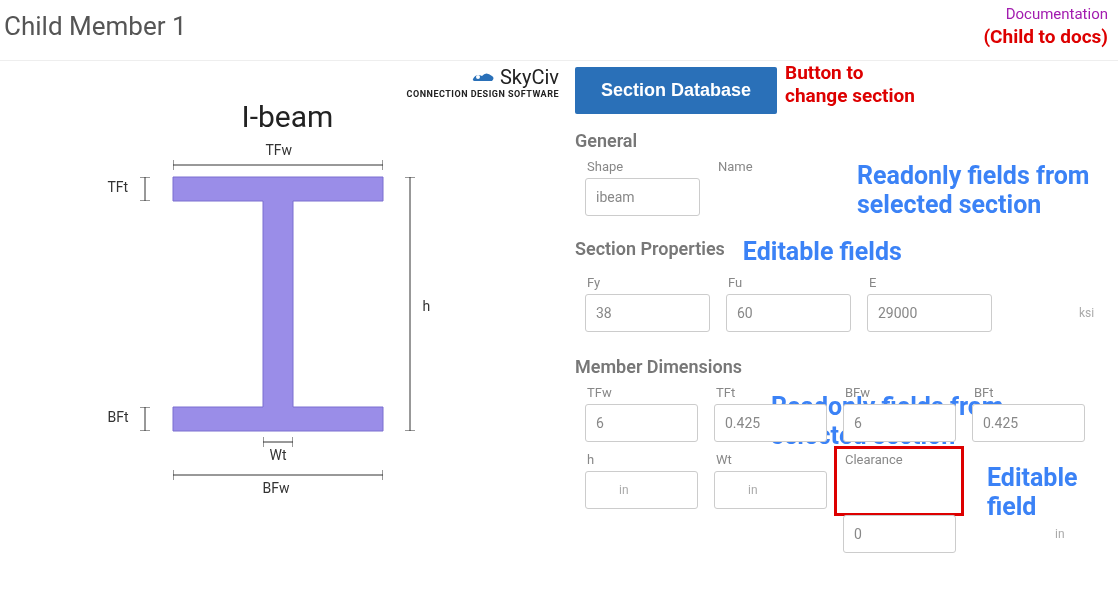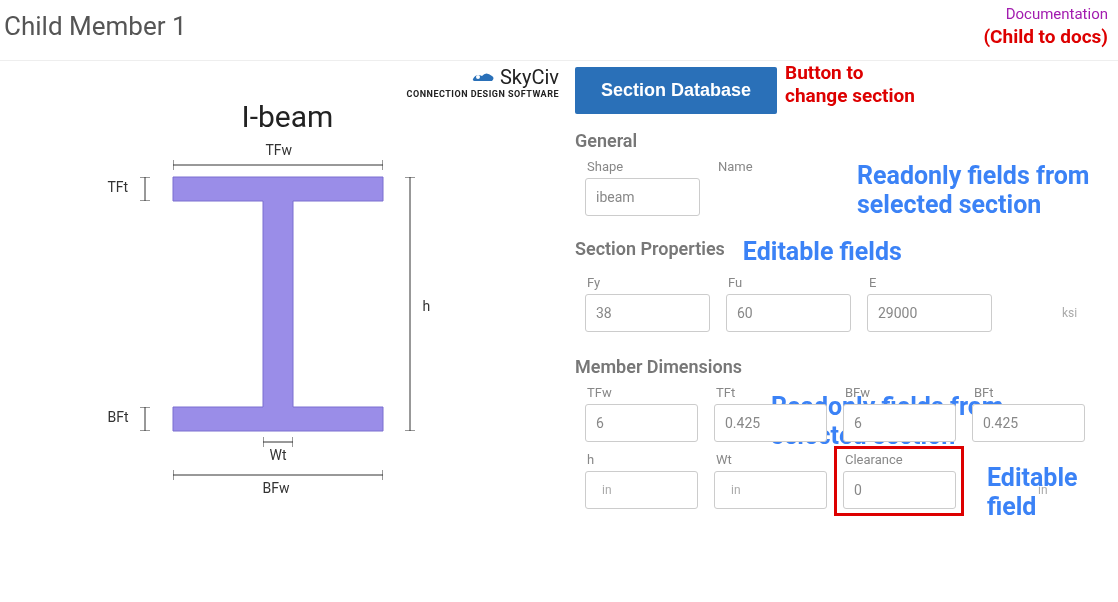--- a/index.html
+++ b/index.html
@@ -160,21 +160,21 @@
       color: #888;
       flex: 1;
       border: none;
       outline: none;
       background: transparent;
       font-family: inherit;
     }
     .unit {
       font-size: 12px;
       color: #aaa;
-      margin-left: 6px;
+      margin-left: 23px;
     }
     .w-wide { width: 115px; }
     .w-wide2 { width: 125px; }
     .w-med { width: 113px; }
     .annot {
       color: #3b82f6;
       font-weight: 700;
       font-size: 25px;
       position: absolute;
       line-height: 1.15;
@@ -364,21 +364,21 @@
         <div class="input-wrap w-med">
           <span class="unit">in</span>
         </div>
       </div>
       <div class="field">
         <div class="field-label">Wt</div>
         <div class="input-wrap w-med">
           <span class="unit">in</span>
         </div>
       </div>
-      <div class="field" style="position:relative;">
+      <div class="field" style="position:relative;gap:44px;">
         <div class="editable-box" style="left:-9px;top:-6px;width:130px;height:70px;"></div>
         <div class="field-label">Clearance</div>
         <div class="input-wrap w-med">
           <input class="input-val" value="0" style="">
           <span class="unit">in</span>
         </div>
       </div>
       <div class="annot" style="position:absolute;left:402px;top:12px;white-space:pre;">Editable
 field</div>
     </div>

